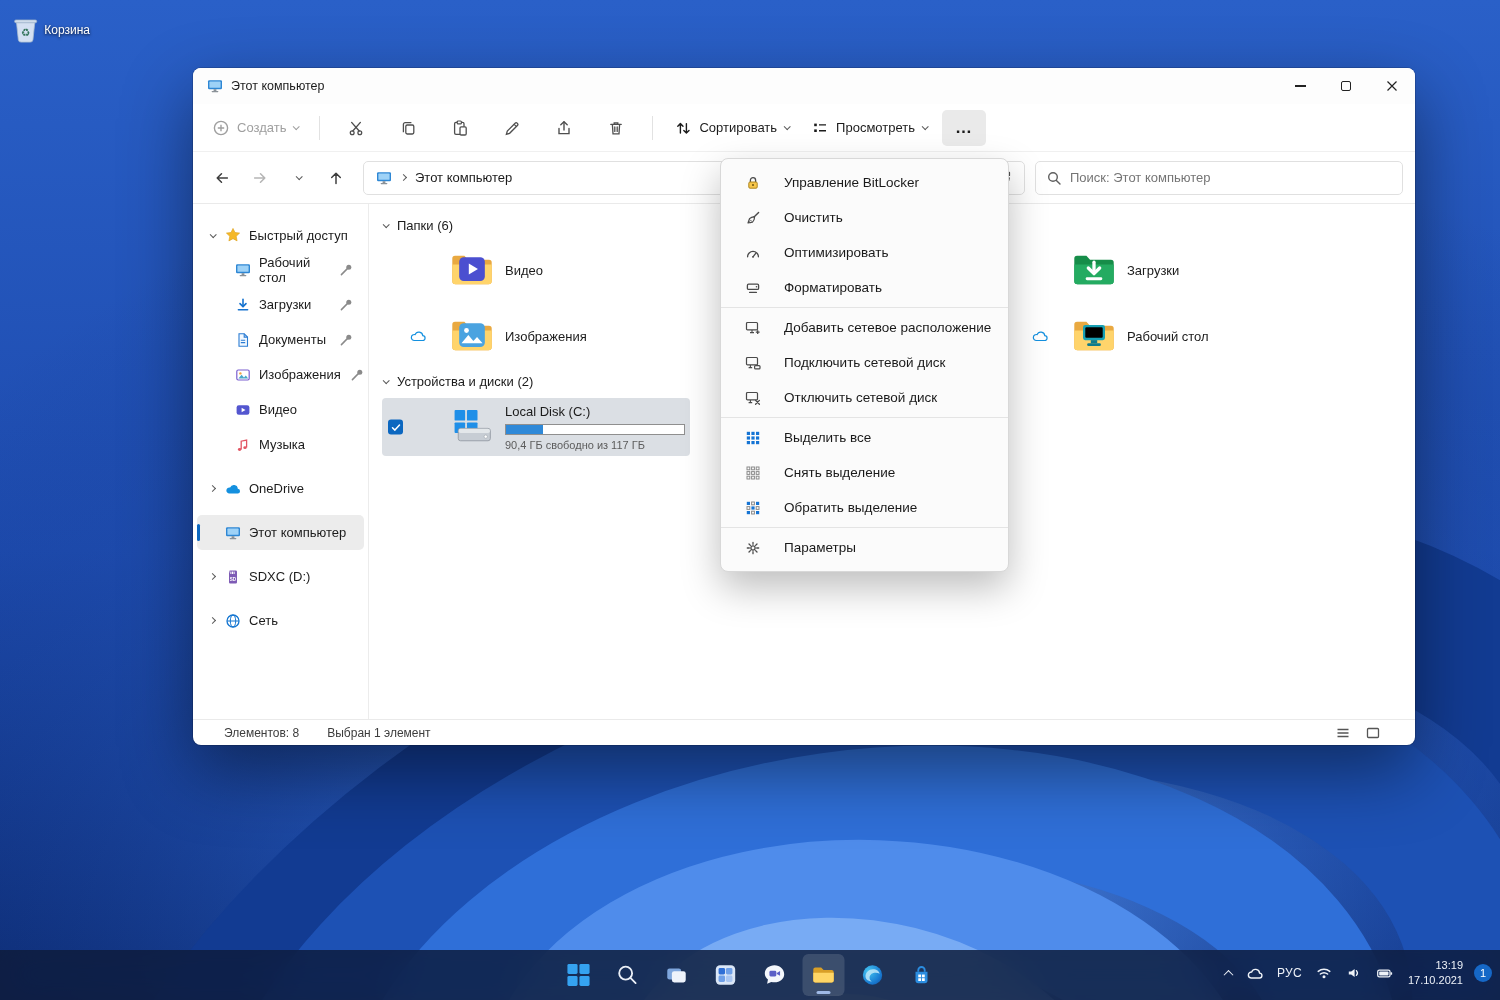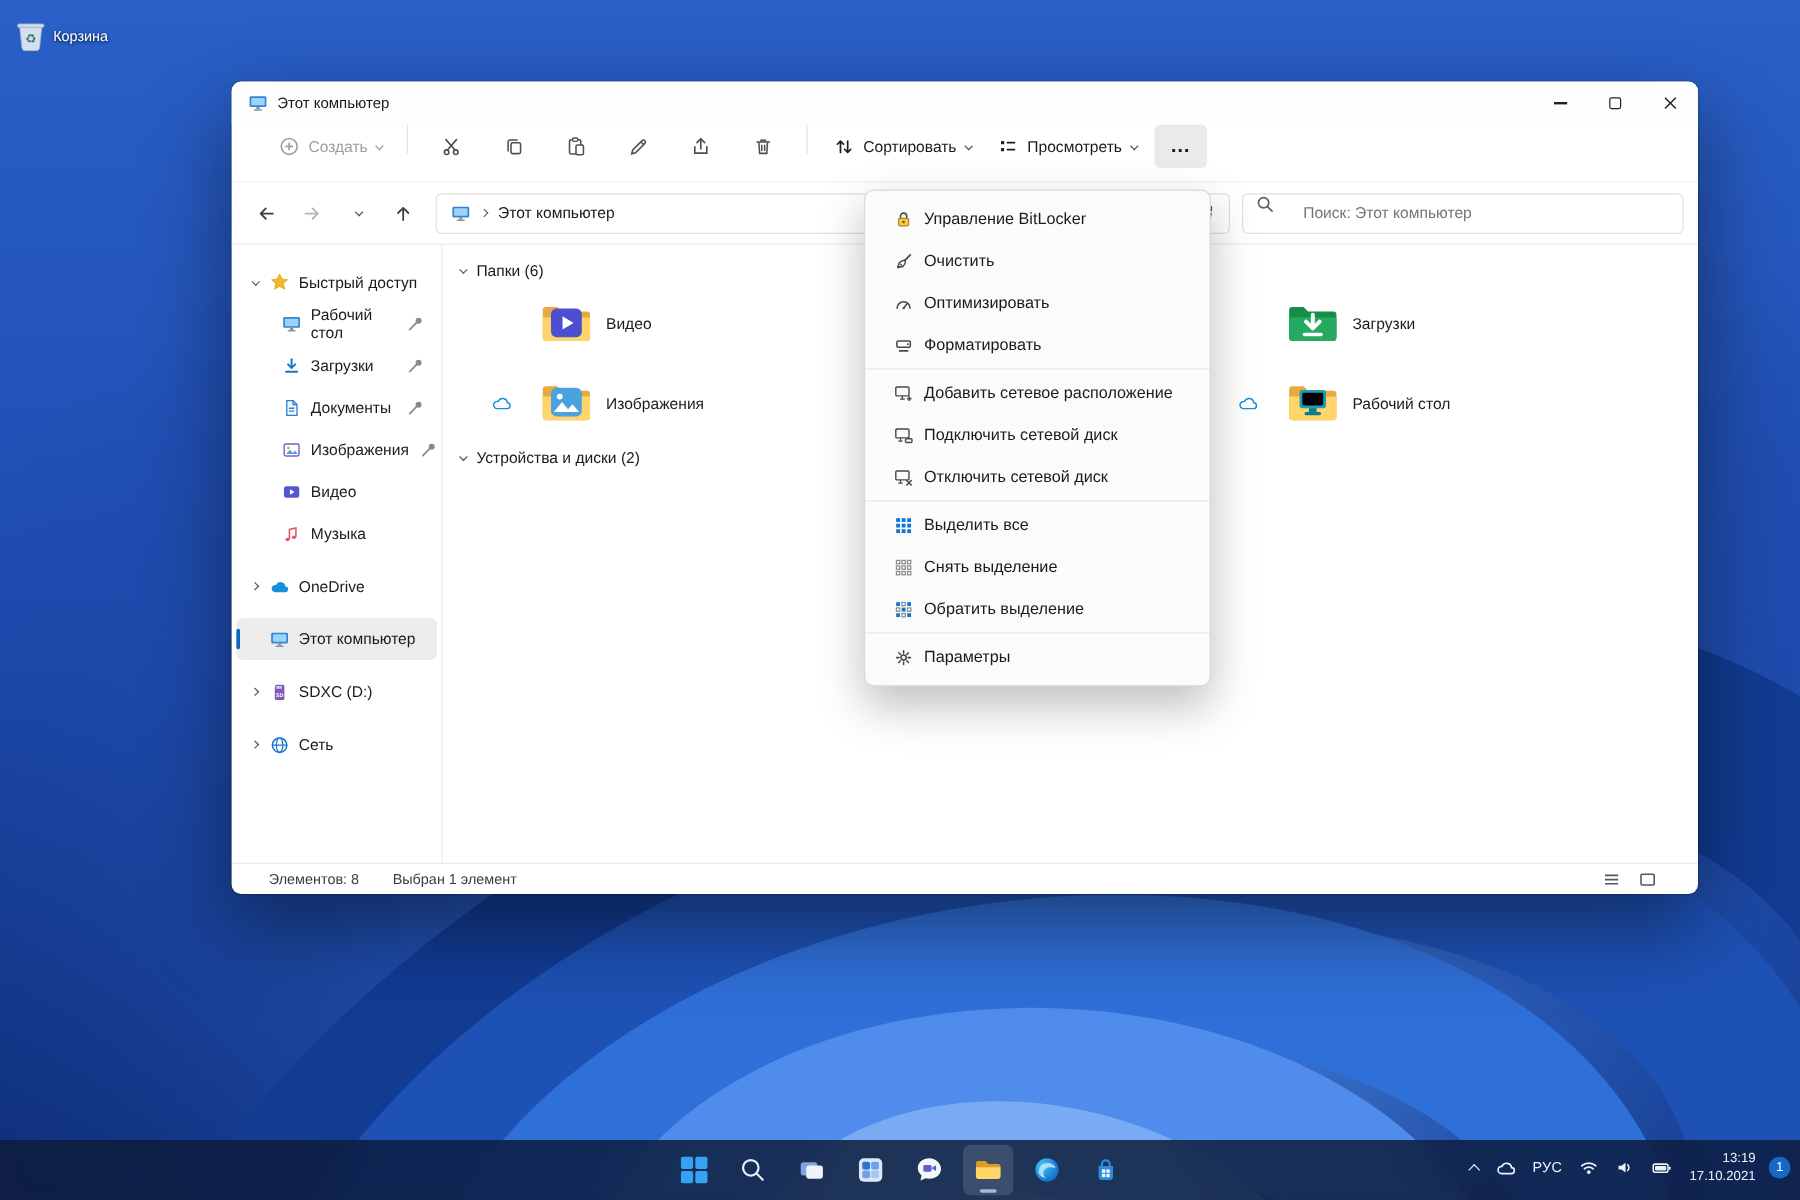--- a/index.html
+++ b/index.html
@@ -18,40 +18,40 @@
 
 .window{position:absolute;left:193px;top:68px;width:1222px;height:677px;background:#fff;border-radius:8px;overflow:hidden;display:flex;flex-direction:column;box-shadow:0 26px 70px rgba(0,0,0,.45),0 0 0 1px rgba(0,0,0,.15);z-index:10}
 .titlebar{height:36px;display:flex;align-items:center;padding-left:14px;background:#fdfdfd;flex:none}
 .titlebar .title{font-size:12.5px;color:#1b1b1b;margin-left:8px}
 .win-controls{margin-left:auto;display:flex;height:100%}
 .win-btn{width:46px;height:100%;display:flex;align-items:center;justify-content:center}
 .min-glyph{width:11px;height:1.4px;background:#222}
 .max-glyph{width:10px;height:10px;border:1.2px solid #222;border-radius:2px}
 
 
-.commandbar{height:48px;display:flex;padding:0 28px;border-bottom:1px solid #f0f0f0;flex:none;color:#4f4f4f}
+.commandbar{height:48px;display:flex;align-items:center;padding:0 8px;border-bottom:1px solid #f0f0f0;flex:none;color:#4f4f4f}
 .cmd-btn{display:flex;align-items:center;gap:7px;padding:0 11px;height:36px;border-radius:5px;font-size:13px;color:#1b1b1b}
 .cmd-btn.disabled{color:#9f9f9f}
 .cmd-btn.disabled .chev{border-color:#9f9f9f}
 .icon-btn{width:44px;height:36px;border-radius:5px;display:flex;align-items:center;justify-content:center;margin:0 4px;color:#4f4f4f}
 .more-btn{font-size:17px;font-weight:bold;color:#1b1b1b;letter-spacing:1px}
 .more-btn.active{background:#eaeaea}
 .divider{width:1px;height:24px;background:#e2e2e2;margin:0 10px;flex:none}
 .chev{width:7px;height:7px;border-right:1.4px solid #5a5a5a;border-bottom:1.4px solid #5a5a5a;display:inline-block}
 .chev.down{transform:rotate(45deg) translateY(-1px)}
 .chev.right{transform:rotate(-45deg)}
 .chev.tiny{width:5px;height:5px}
 
 
 .addressrow{height:52px;display:flex;align-items:center;padding:0 12px;gap:4px;border-bottom:1px solid #eaeaea;flex:none}
 .nav-btn{width:34px;height:34px;border-radius:5px;display:flex;align-items:center;justify-content:center;color:#3f3f3f}
 .nav-btn.disabled{color:#b5b5b5}
 .address-box{flex:1;height:34px;border:1px solid #e0e0e0;background:#fff;border-radius:5px;display:flex;align-items:center;padding:0 12px;gap:9px;font-size:13px;color:#1b1b1b;margin:0 6px}
 .address-box .refresh{margin-left:auto;color:#4f4f4f}
-.search-box{width:368px;height:34px;border:1px solid #e0e0e0;background:#fff;border-radius:5px;display:flex;padding:0 10px;gap:24px}
+.search-box{width:368px;height:34px;border:1px solid #e0e0e0;background:#fff;border-radius:5px;display:flex;align-items:center;padding:0 10px;gap:8px}
 .search-box input{border:none;outline:none;flex:1;font-size:13px;color:#1b1b1b;font-family:inherit;background:transparent}
 .search-box input::placeholder{color:#757575}
 
 
 .winbody{flex:1;display:flex;min-height:0}
 .sidebar{width:176px;padding-top:14px;font-size:13px;color:#1b1b1b;border-right:1px solid #ececec;flex:none}
 .side-row{display:flex;align-items:center;height:34px;padding-left:10px;margin:0 4px;border-radius:5px;position:relative;gap:8px}
 .side-row.child{padding-left:38px;height:35px}
 .side-row.root{margin-top:9px;height:35px}
 .side-row .chevslot{width:10px;display:flex;justify-content:center;flex:none}
@@ -80,21 +80,21 @@
 
 
 .statusbar{height:26px;display:flex;align-items:center;padding:0 31px;font-size:12px;color:#3d3d3d;border-top:1px solid #eaeaea;flex:none;gap:28px}
 .status-views{margin-left:auto;display:flex;gap:8px}
 .status-views button{width:22px;height:20px;display:flex;align-items:center;justify-content:center;border-radius:3px}
 
 
 .menu{position:absolute;left:720px;top:158px;width:289px;background:#fbfbfb;border:1px solid #d8d8d8;border-radius:8px;box-shadow:0 16px 38px rgba(0,0,0,.26);padding:4px 0;z-index:50}
 .menu-group{padding:2px 0}
 .menu-group + .menu-group{border-top:1px solid #e4e4e4}
-.menu-item{display:flex;align-items:center;height:35px;padding:0 12px 0 20px;gap:9px;font-size:13.5px;color:#1a1a1a;border-radius:4px;margin:0 4px}
+.menu-item{display:flex;align-items:center;height:35px;padding:0 12px 0 20px;gap:23px;font-size:13.5px;color:#1a1a1a;border-radius:4px;margin:0 4px}
 
 
 .taskbar{position:absolute;left:0;right:0;bottom:0;height:50px;background:rgba(16,28,56,.84);backdrop-filter:blur(18px) saturate(1.4);z-index:40}
 .tb-center{position:absolute;left:50%;top:50%;transform:translate(-50%,-50%);display:flex;gap:7px;align-items:center}
 .tb-btn{width:42px;height:42px;border-radius:6px;display:flex;align-items:center;justify-content:center;position:relative}
 .tb-btn.active{background:rgba(255,255,255,.13)}
 .tb-btn.active::after{content:"";position:absolute;bottom:2px;left:50%;transform:translateX(-50%);width:14px;height:3px;border-radius:2px;background:#9fb9e6}
 .tb-right{position:absolute;right:4px;top:0;bottom:4px;display:flex;align-items:center;gap:2px;color:#eef2f8}
 .tray-btn{height:38px;padding:0 6px;display:flex;align-items:center;justify-content:center;border-radius:5px}
 .lang{font-size:12px;letter-spacing:.3px}
@@ -638,20 +638,37 @@
             <use href="#f-desktop"></use>
           </svg>
         <span class="f-label">Рабочий стол</span>
       </div>
 
       <div class="sec-header" style="left:14px;top:170px">
         <span class="chev down tiny"></span>
         <span>Устройства и диски (2)</span>
       </div>
 
+      <div class="tile drive-tile" style="left:13px;top:194px">
+        <span class="checkbox">
+          <svg width="10" height="10" viewBox="0 0 10 10">
+              <path d="M1.5 5.2l2.4 2.4 4.6-5" fill="none" stroke="#fff" stroke-width="1.5" stroke-linecap="round" stroke-linejoin="round"></path>
+            </svg>
+        </span>
+        <svg class="i44 f-icon">
+            <use href="#f-drive"></use>
+          </svg>
+        <div class="drive-text">
+          <div class="drive-name">Local Disk (C:)</div>
+          <div class="cap-track">
+            <div class="cap-fill" style="width:21%"></div>
+          </div>
+          <div class="cap-text">90,4 ГБ свободно из 117 ГБ</div>
+        </div>
+      </div>
     </div>
   </div>
 
   <div class="statusbar">
     <span>Элементов: 8</span>
     <span>Выбран 1 элемент</span>
     <div class="status-views">
       <button>
           <svg class="i16">
             <use href="#i-lines"></use>

